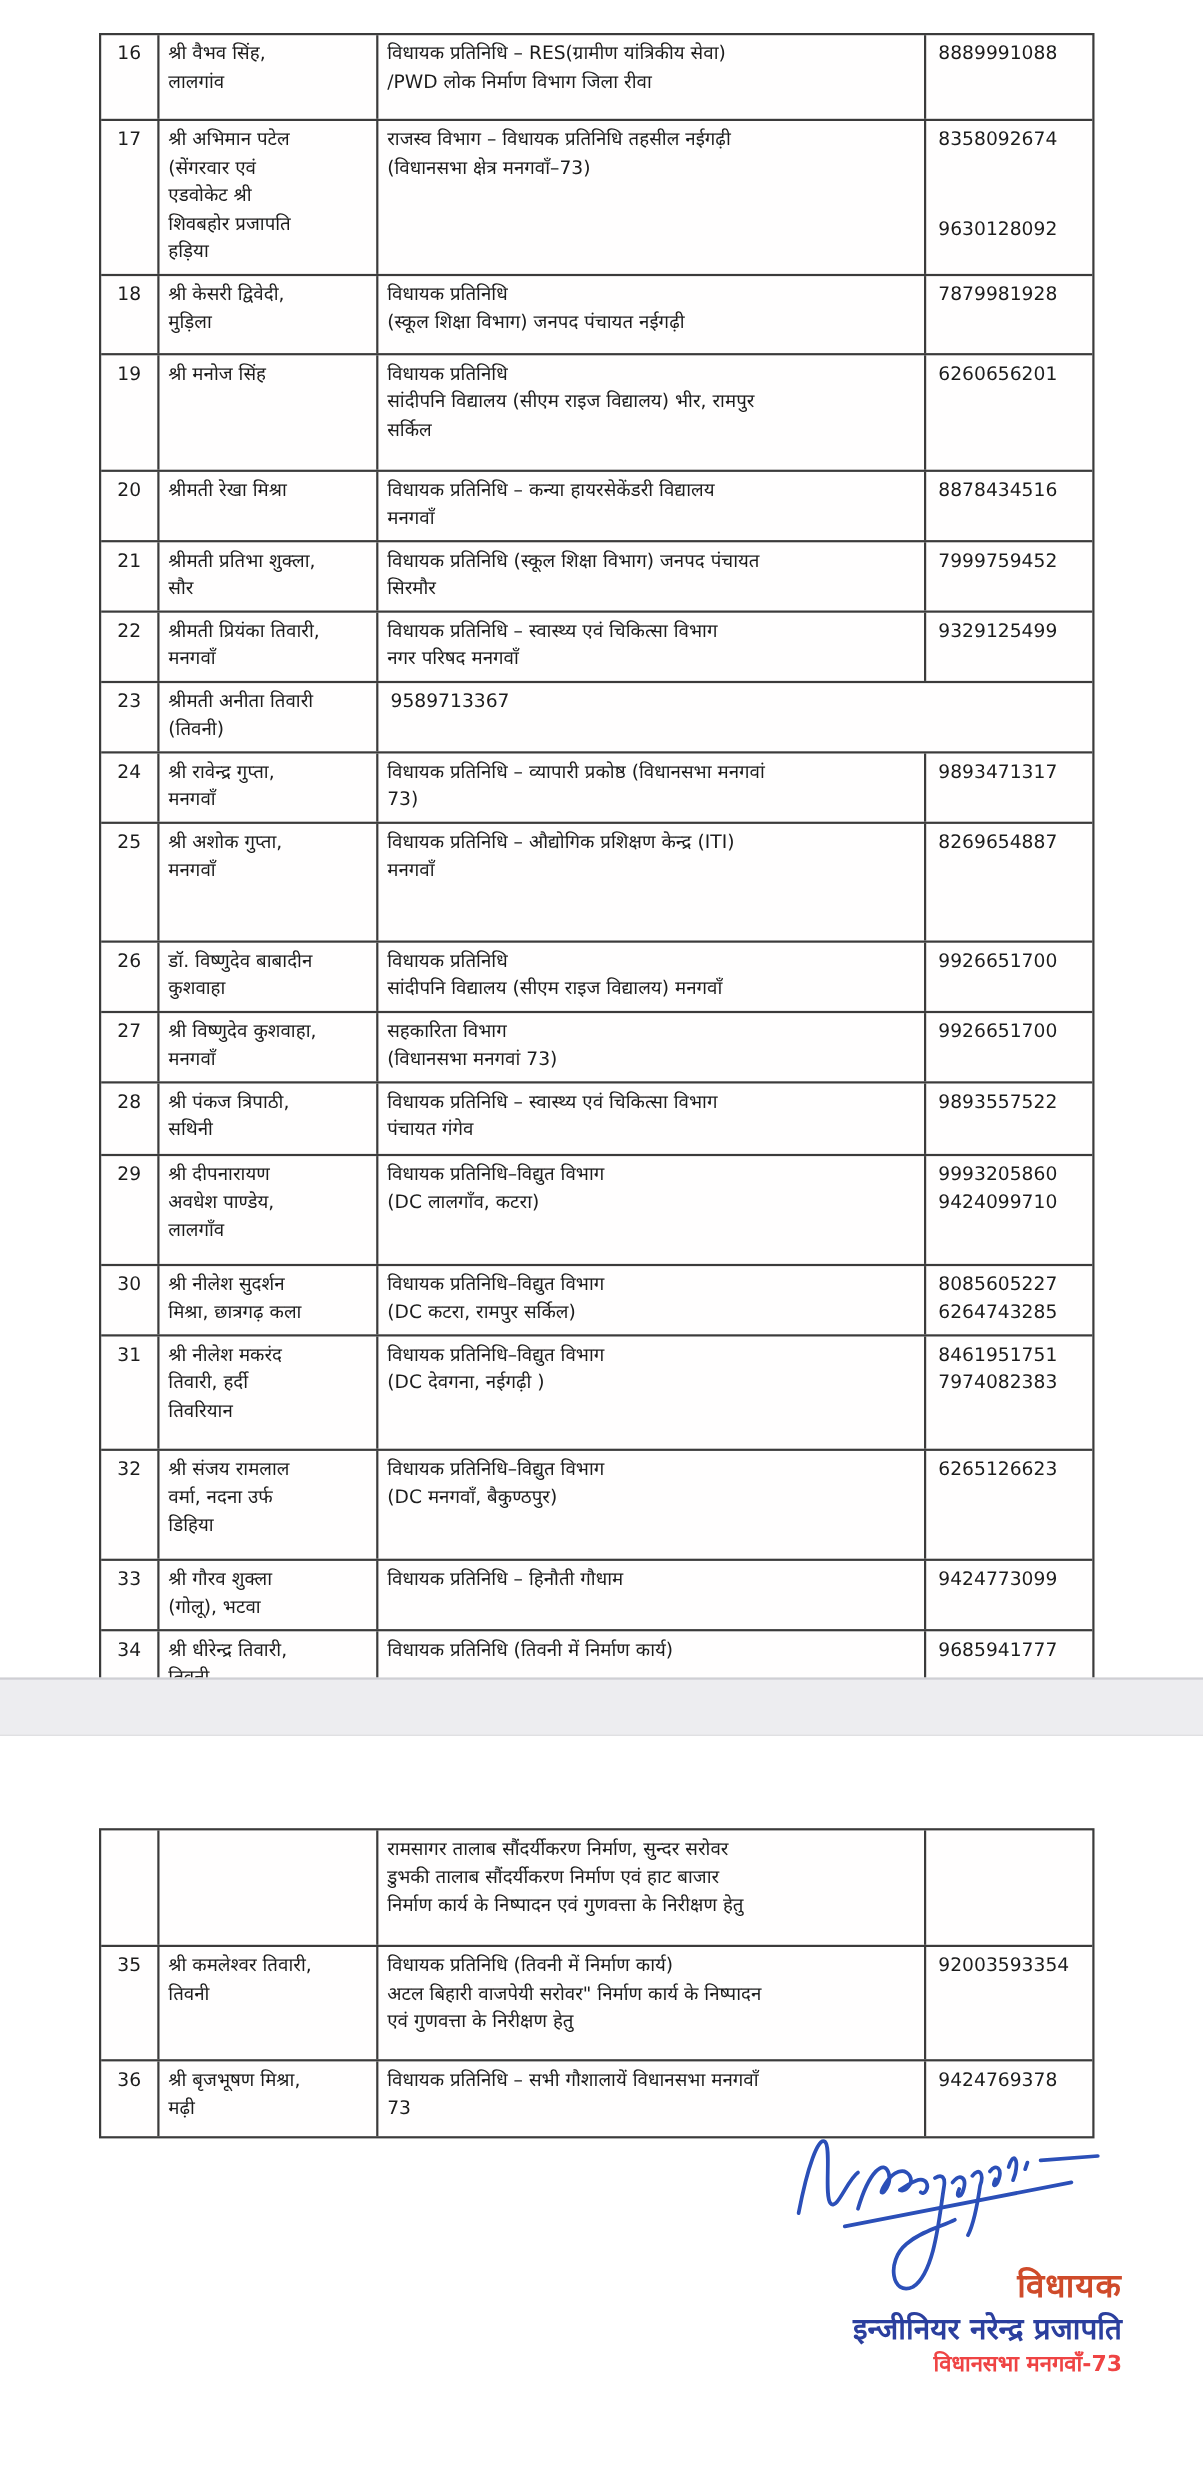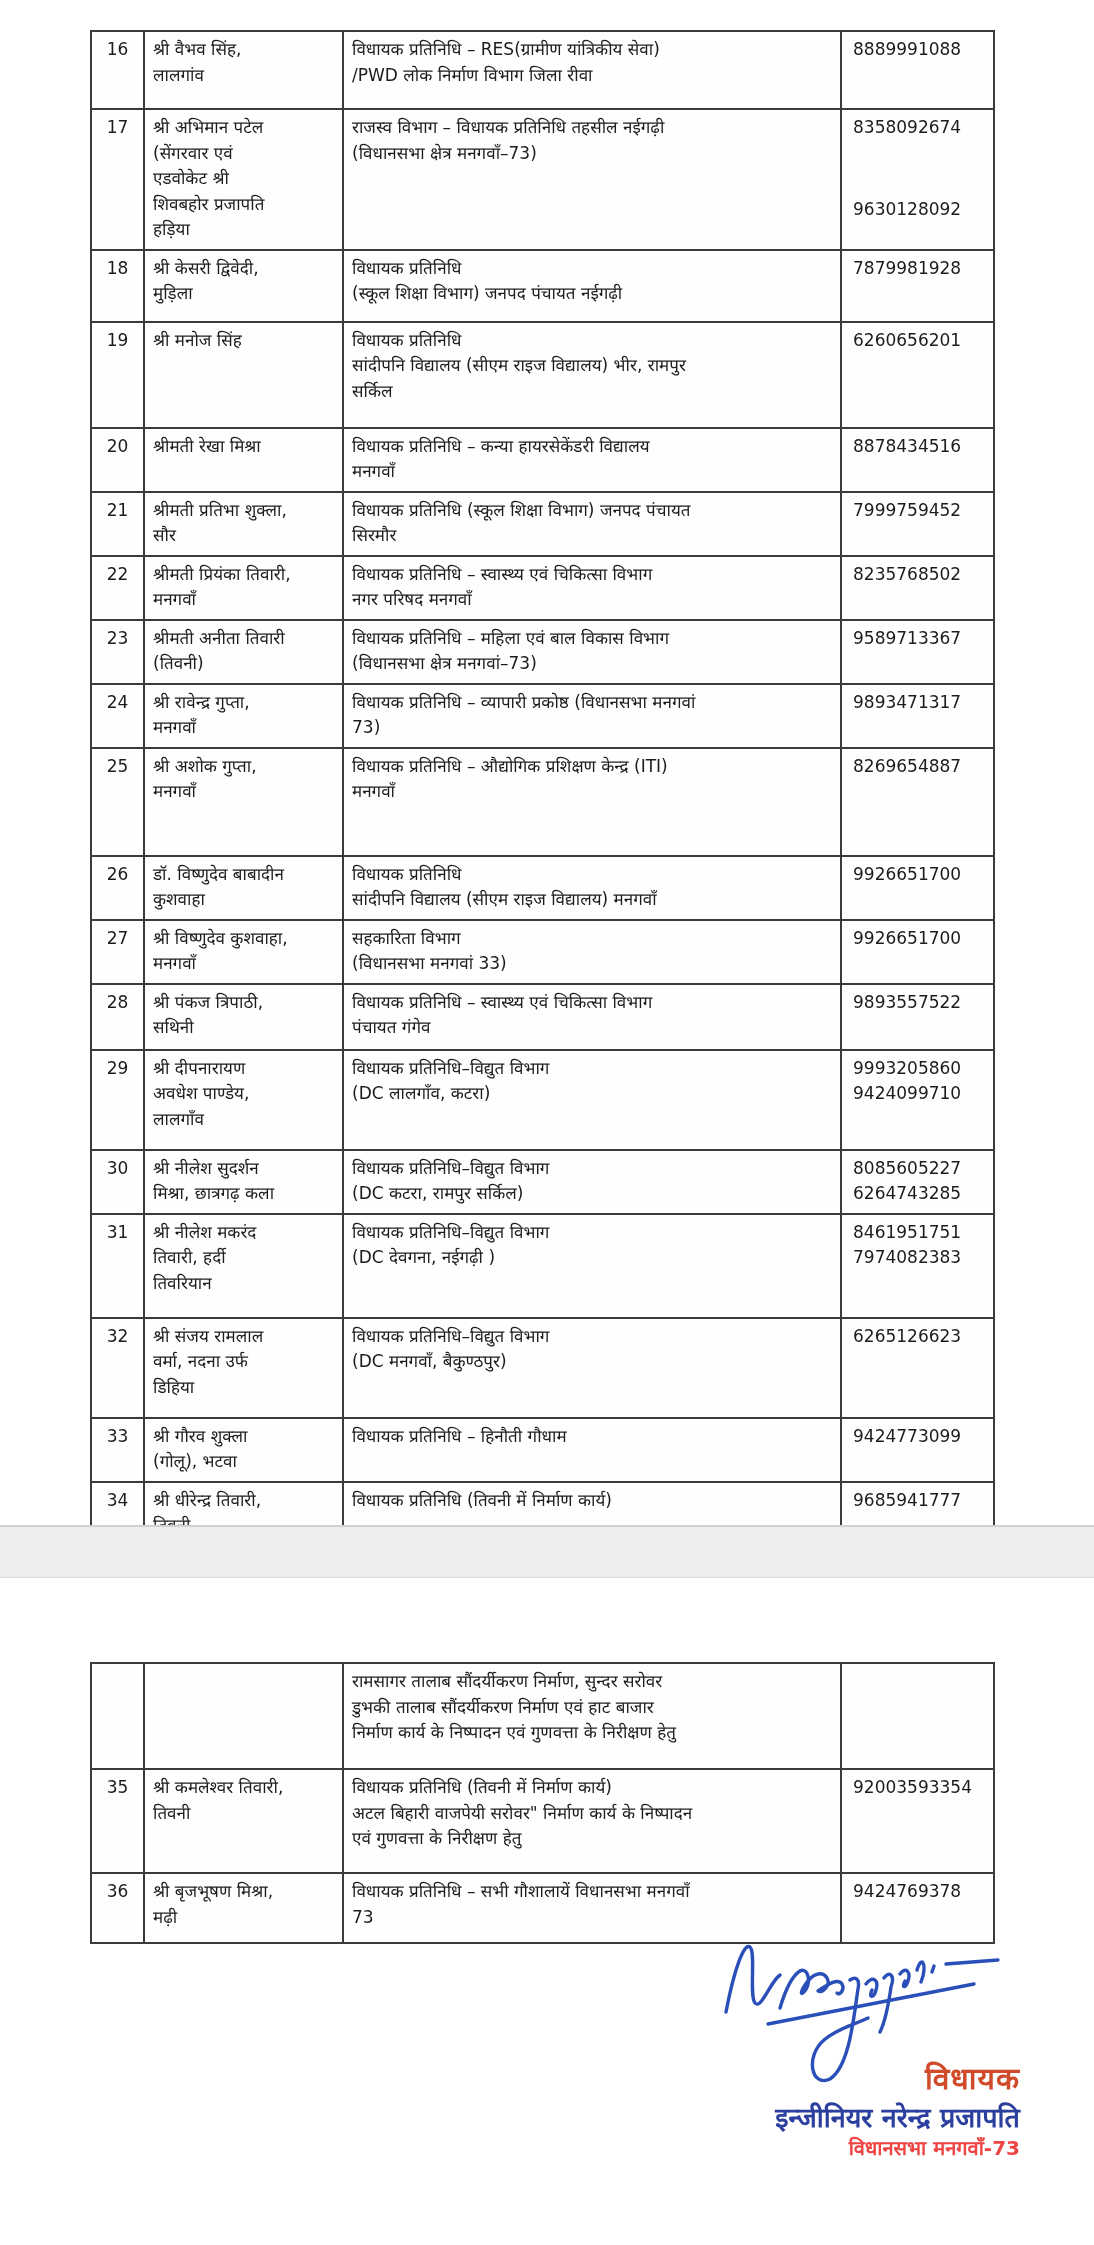--- a/index.html
+++ b/index.html
@@ -155,28 +155,26 @@
         <div class="cell c-desig">विधायक प्रतिनिधि (स्कूल शिक्षा विभाग) जनपद पंचायत
 सिरमौर</div>
         <div class="cell c-phone"><span class="phone-num">7999759452</span></div>
       </div>
       <div class="t-row" style="min-height: 56px;">
         <div class="cell c-sn">22</div>
         <div class="cell c-name">श्रीमती प्रियंका तिवारी,
 मनगवाँ</div>
         <div class="cell c-desig">विधायक प्रतिनिधि – स्वास्थ्य एवं चिकित्सा विभाग
 नगर परिषद मनगवाँ</div>
-        <div class="cell c-phone"><span class="phone-num">8235768502</span></div>
+        <div class="cell c-phone"><span class="phone-num">9329125499</span></div>
       </div>
       <div class="t-row" style="min-height: 55px;">
         <div class="cell c-sn">23</div>
         <div class="cell c-name">श्रीमती अनीता तिवारी
 (तिवनी)</div>
-        <div class="cell c-desig">विधायक प्रतिनिधि – महिला एवं बाल विकास विभाग
-(विधानसभा क्षेत्र मनगवां–73)</div>
         <div class="cell c-phone"><span class="phone-num">9589713367</span></div>
       </div>
       <div class="t-row" style="min-height: 55px;">
         <div class="cell c-sn">24</div>
         <div class="cell c-name">श्री रावेन्द्र गुप्ता,
 मनगवाँ</div>
         <div class="cell c-desig">विधायक प्रतिनिधि – व्यापारी प्रकोष्ठ (विधानसभा मनगवां
 73)</div>
         <div class="cell c-phone"><span class="phone-num">9893471317</span></div>
       </div>
@@ -194,21 +192,21 @@
 कुशवाहा</div>
         <div class="cell c-desig">विधायक प्रतिनिधि
 सांदीपनि विद्यालय (सीएम राइज विद्यालय) मनगवाँ</div>
         <div class="cell c-phone"><span class="phone-num">9926651700</span></div>
       </div>
       <div class="t-row" style="min-height: 64px;">
         <div class="cell c-sn">27</div>
         <div class="cell c-name">श्री विष्णुदेव कुशवाहा,
 मनगवाँ</div>
         <div class="cell c-desig">सहकारिता विभाग
-(विधानसभा मनगवां 33)</div>
+(विधानसभा मनगवां 73)</div>
         <div class="cell c-phone"><span class="phone-num">9926651700</span></div>
       </div>
       <div class="t-row" style="min-height: 66px;">
         <div class="cell c-sn">28</div>
         <div class="cell c-name">श्री पंकज त्रिपाठी,
 सथिनी</div>
         <div class="cell c-desig">विधायक प्रतिनिधि – स्वास्थ्य एवं चिकित्सा विभाग
 पंचायत गंगेव</div>
         <div class="cell c-phone"><span class="phone-num">9893557522</span></div>
       </div>

